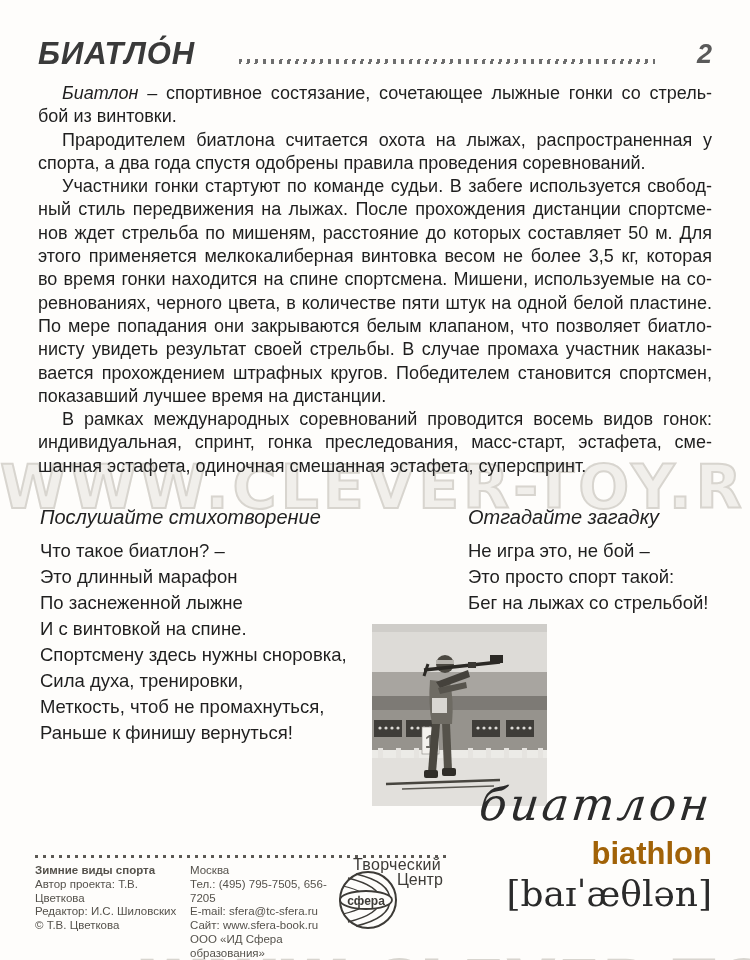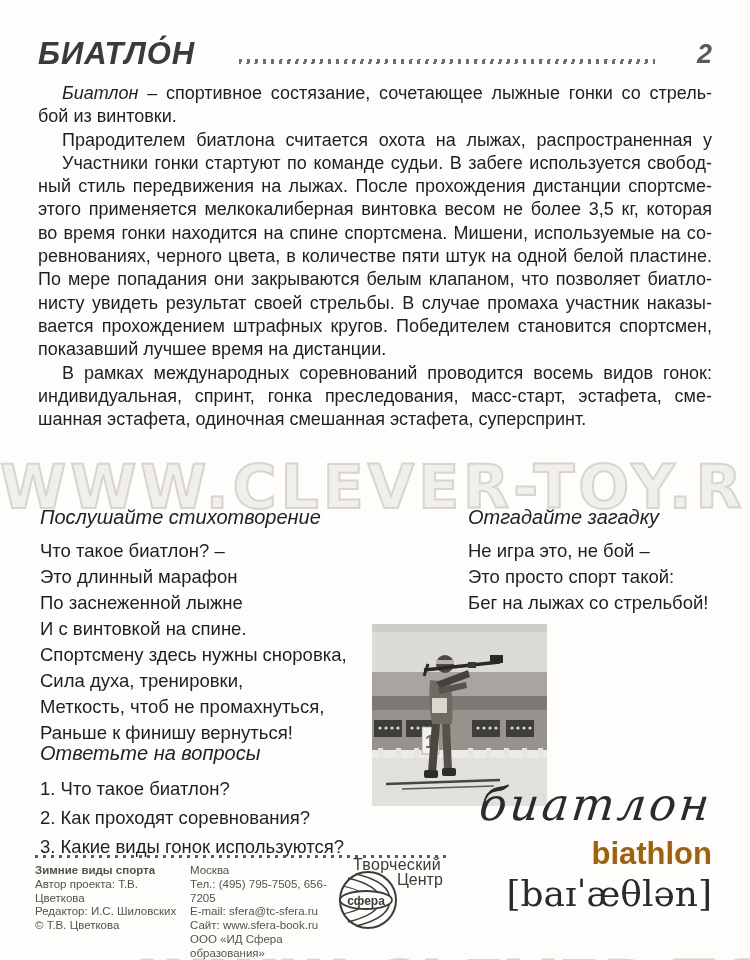--- a/index.html
+++ b/index.html
@@ -79,22 +79,24 @@
   <header class="titlebar">
     <h1>БИАТЛО́Н</h1>
     <div class="leader"></div>
     <div class="pagenum">2</div>
   </header>
 
   <section class="body">
       <div class="bline first"><i>Биатлон </i>– спортивное состязание, сочетающее лыжные гонки со стрель-</div>
       <div class="bline last">бой из винтовки.</div>
       <div class="bline first">Прародителем биатлона считается охота на лыжах, распространенная у</div>
+      <div class="bline last">спорта, а два года спустя одобрены правила проведения соревнований.</div>
       <div class="bline first">Участники гонки стартуют по команде судьи. В забеге используется свобод-</div>
       <div class="bline">ный стиль передвижения на лыжах. После прохождения дистанции спортсме-</div>
+      <div class="bline">нов ждет стрельба по мишеням, расстояние до которых составляет 50 м. Для</div>
       <div class="bline">этого применяется мелкокалиберная винтовка весом не более 3,5 кг, которая</div>
       <div class="bline">во время гонки находится на спине спортсмена. Мишени, используемые на со-</div>
       <div class="bline">ревнованиях, черного цвета, в количестве пяти штук на одной белой пластине.</div>
       <div class="bline">По мере попадания они закрываются белым клапаном, что позволяет биатло-</div>
       <div class="bline">нисту увидеть результат своей стрельбы. В случае промаха участник наказы-</div>
       <div class="bline">вается прохождением штрафных кругов. Победителем становится спортсмен,</div>
       <div class="bline last">показавший лучшее время на дистанции.</div>
       <div class="bline first">В рамках международных соревнований проводится восемь видов гонок:</div>
       <div class="bline">индивидуальная, спринт, гонка преследования, масс-старт, эстафета, сме-</div>
       <div class="bline last">шанная эстафета, одиночная смешанная эстафета, суперспринт.</div>
@@ -182,28 +184,20 @@
         <circle cx="73" cy="40" r="9" fill="#4c4942"></circle>
         <rect x="64" y="36" width="18" height="4" fill="#b8b5af"></rect>
         <path d="M52,46 L128,38" stroke="#2b2925" stroke-width="3.4" fill="none"></path>
         <rect x="118" y="31" width="13" height="8" fill="#2b2925"></rect>
         <rect x="96" y="38" width="8" height="6" fill="#3a3833"></rect>
         <path d="M56,40 L52,52" stroke="#2b2925" stroke-width="3" fill="none"></path>
       </g>
     </svg>
   </figure>
 
-  <section class="questions">
-    <div class="colhead">Ответьте на вопросы</div>
-    <div class="lines">
-        <div>1. Что такое биатлон?</div>
-        <div>2. Как проходят соревнования?</div>
-        <div>3. Какие виды гонок используются?</div>
-      </div>
-  </section>
 
   <div class="rightwords">
     <div class="cursive">биатлон</div>
     <div class="english">biathlon</div>
     <div class="ipa">[baɪˈæθlən]</div>
   </div>
 
   <div class="footrule"></div>
 
   <div class="footcol credits">

